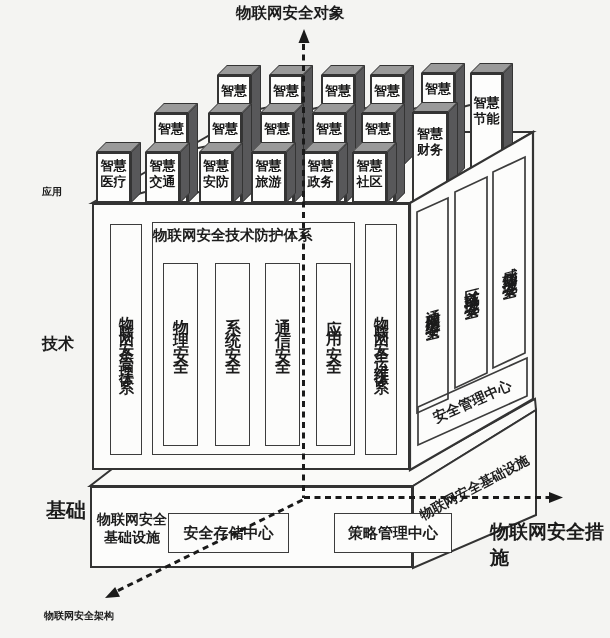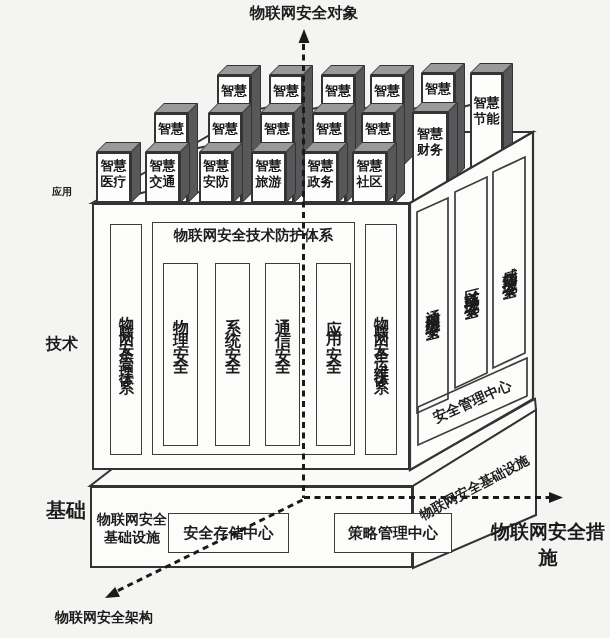--- a/index.html
+++ b/index.html
@@ -37,21 +37,21 @@
   .cell{
     position:absolute;border:1.6px solid #3c3c3c;box-sizing:border-box;
     display:flex;align-items:center;justify-content:center;background:#fcfcfb;
   }
   .cell.low{align-items:flex-start;}
   .cell.low .vt{padding-top:42px;}
   .vt{writing-mode:vertical-rl;text-orientation:upright;font-weight:bold;color:#1b1b1b;}
   .vt.big{font-size:16px;letter-spacing:13px;}
   .vt.mid{font-size:15px;letter-spacing:8px;}
   .vt.side{font-size:15px;letter-spacing:3px;transform:skewY(-14deg);}
-  .hlabel{position:absolute;font-weight:bold;text-align:center;z-index:35;color:#1b1b1b;}
+  .hlabel{position:absolute;font-weight:bold;z-index:35;color:#1b1b1b;}
   .sidetext{position:absolute;display:flex;align-items:center;justify-content:center;z-index:42;}
   .pre{white-space:pre-line;}
 </style>
 </head>
 <body>
 
 <div id="stage">
 
   <svg id="svg-base" width="610" height="638" viewBox="0 0 610 638">
     <g stroke="#333" stroke-width="2" fill="#fafaf8">
@@ -177,21 +177,21 @@
       <div class="s"></div>
       <div class="f">智慧
 社区</div>
     </div>
 
   <div class="panel" style="left:92px;top:203px;width:318px;height:267px;">
     <div class="cell" style="left:16px;top:19px;width:32px;height:231px;">
       <span class="vt mid">物联网安全管理体系</span>
     </div>
     <div class="cell" style="left:58px;top:17px;width:203px;height:233px;">
-      <div class="abs" style="left:0;right:0;top:3px;height:20px;text-align:center;font-size:14.5px;font-weight:bold;">物联网安全技术防护体系</div>
+      <div class="abs" style="left:0;right:0;top:3px;height:20px;font-size:14.5px;font-weight:bold;">物联网安全技术防护体系</div>
       <div class="cell low" style="left:10px;top:40px;width:35px;height:183px;">
           <span class="vt big">物理安全</span>
         </div>
       <div class="cell low" style="left:62px;top:40px;width:35px;height:183px;">
           <span class="vt big">系统安全</span>
         </div>
       <div class="cell low" style="left:112px;top:40px;width:35px;height:183px;">
           <span class="vt big">通信安全</span>
         </div>
       <div class="cell low" style="left:163px;top:40px;width:35px;height:183px;">
@@ -246,16 +246,16 @@
       <span class="vt side">感知环境安全</span>
     </div>
   <div class="sidetext" style="left:400px;top:393px;width:145px;height:18px;transform:rotate(-24deg);font-size:14px;font-weight:bold;">
       <span>安全管理中心</span>
     </div>
 
   <div class="hlabel" style="left:236px;top:3px;width:136px;height:17px;font-size:15.5px;">物联网安全对象</div>
   <div class="hlabel" style="left:42px;top:185px;width:40px;height:18px;font-size:10px;">应用</div>
   <div class="hlabel" style="left:42px;top:334px;width:40px;height:18px;font-size:16px;">技术</div>
   <div class="hlabel" style="left:46px;top:497px;width:40px;height:18px;font-size:20px;">基础</div>
-  <div class="hlabel" style="left:44px;top:609px;width:120px;height:17px;font-size:14px;">物联网安全架构</div>
+  <div class="hlabel" style="left:44px;top:609px;width:120px;height:17px;font-size:10px;">物联网安全架构</div>
   <div class="hlabel" style="left:490px;top:519px;width:116px;height:17px;font-size:19px;">物联网安全措施</div>
 
 </div>
 
 </body></html>

